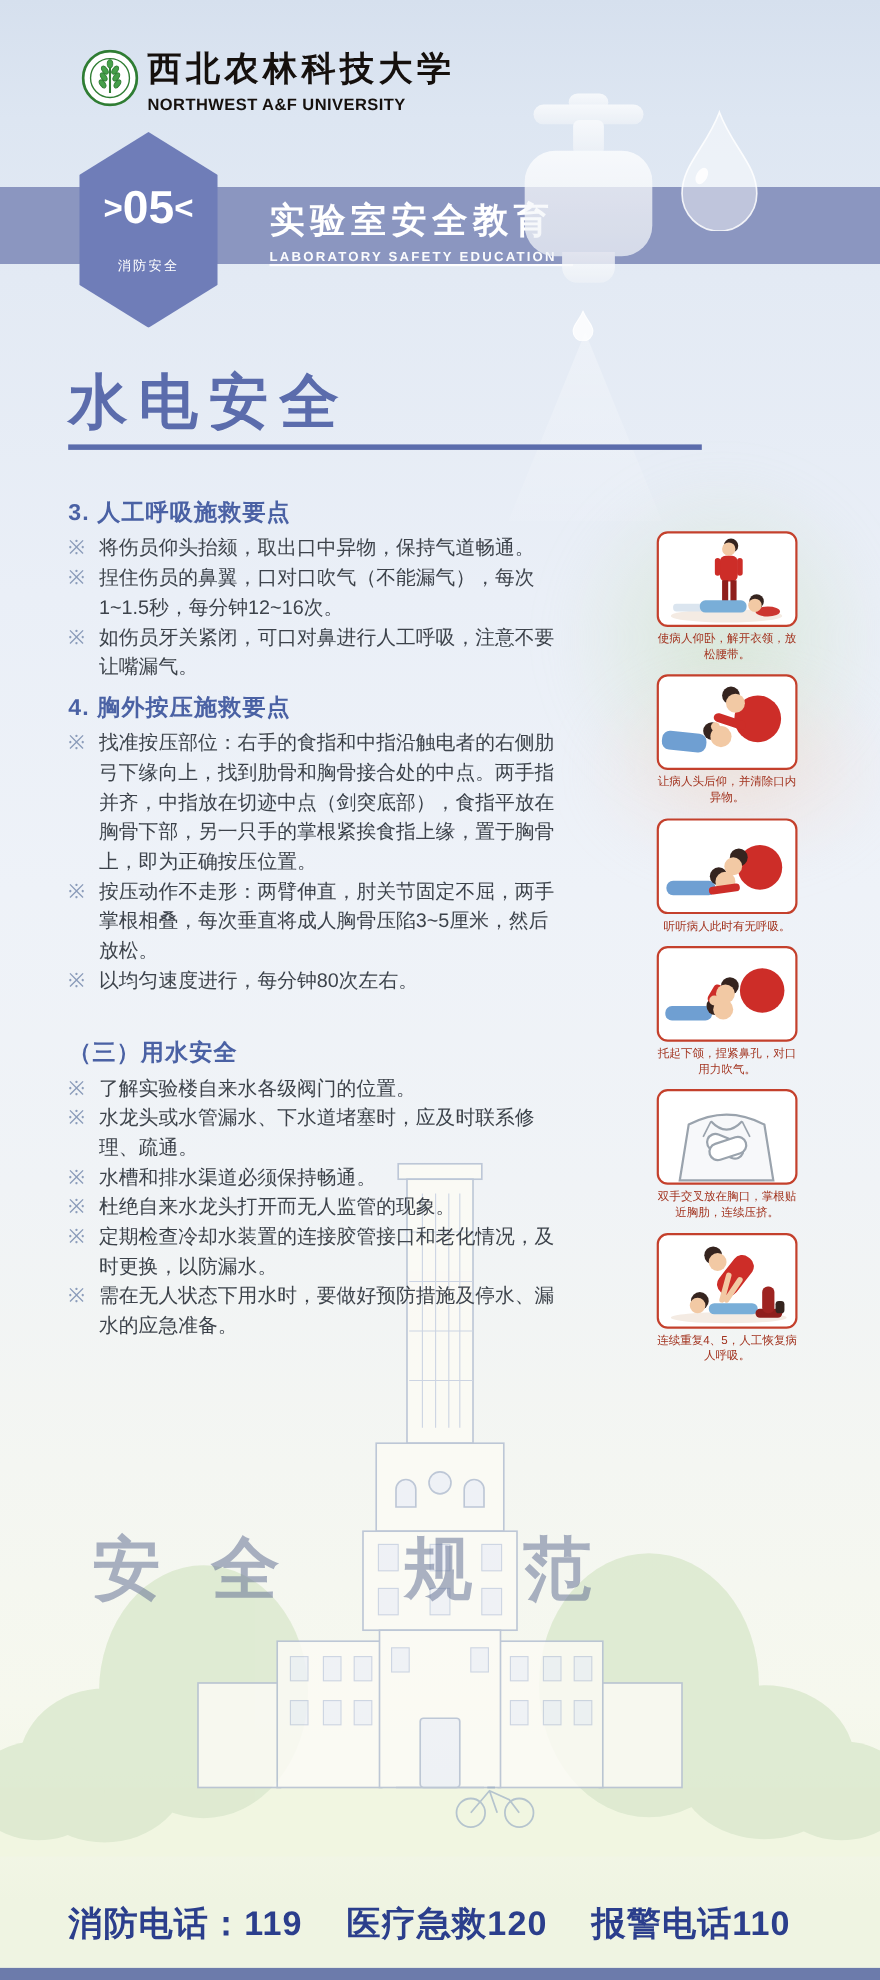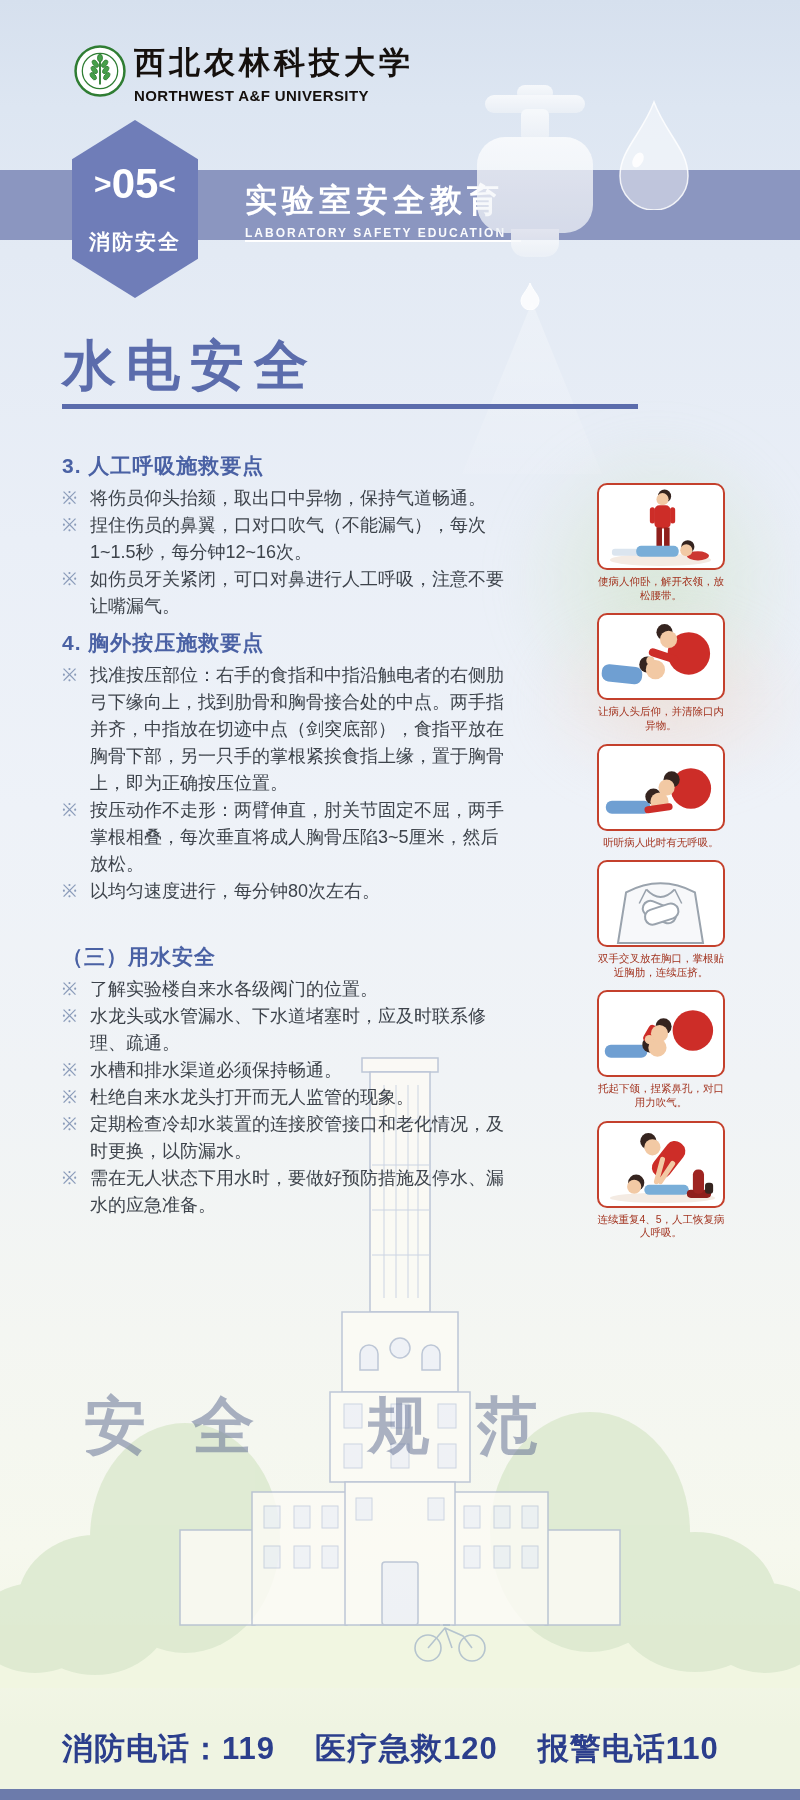--- a/index.html
+++ b/index.html
@@ -45,21 +45,21 @@
   .band-text{ position:absolute; left:245px; top:9px; color:#ffffff; }
   .band-cn{ font-size:32px; font-weight:bold; letter-spacing:5px; }
   .band-en{ font-size:12px; font-weight:bold; letter-spacing:2px; color:rgba(255,255,255,.96);
             margin-top:3px; padding-bottom:0; border-bottom:2px solid #ffffff; width:276px; }
   .hexagon{ left:72px; top:120px; width:126px; height:178px; background:#6f7db8; z-index:4;
     clip-path:polygon(50% 0,100% 22%,100% 78%,50% 100%,0 78%,0 22%);
     display:flex; flex-direction:column; align-items:center; justify-content:center;
     color:#fff; text-align:center; }
   .hex-num{ font-size:42px; font-weight:bold; line-height:1; }
   .hex-chev{ font-size:30px; font-weight:bold; position:relative; top:-4px; }
-  .hex-label{ font-size:21px; font-weight:bold; letter-spacing:2px; margin-top:23px; }
+  .hex-label{ font-size:12px; font-weight:normal; letter-spacing:2px; margin-top:23px; }
 
   
   .page-title{ left:62px; top:330px; font-size:54px; font-weight:bold; color:#5b6cac;
                letter-spacing:10px; z-index:5; }
   .title-rule{ left:62px; top:404px; width:576px; height:5px; background:#5b6cac; z-index:5; }
 
   
   .content-col{ left:62px; top:452px; width:452px; z-index:5; }
   .sec-h{ font-size:21px; font-weight:bold; color:#4a61a4; letter-spacing:1px; margin-bottom:5px; }
   .sec-h.mt1{ margin-top:9px; }
@@ -327,46 +327,46 @@
           <circle cx="71" cy="33" r="8" fill="#35241f"></circle>
           <circle cx="66" cy="41" r="8" fill="#f2c9a4"></circle>
         </svg>
       </div>
       <figcaption>听听病人此时有无呼吸。</figcaption>
     </figure>
 
     <figure class="step">
       <div class="step-img">
         <svg viewBox="0 0 121 82">
-          <path d="M18 80 L26 30 Q60 12 94 30 L102 80 Z" fill="#f7f8fa" stroke="#9aa3ad" stroke-width="2"></path>
-          <path d="M46 27 Q60 42 74 27" fill="none" stroke="#9aa3ad" stroke-width="2"></path>
-          <path d="M46 27 L39 41 M74 27 L81 41" fill="none" stroke="#9aa3ad" stroke-width="1.5"></path>
-          <g stroke="#9aa3ad" stroke-width="2" fill="#ffffff">
-            <rect x="42" y="42" width="34" height="15" rx="7.5" transform="rotate(22 59 49)"></rect>
-            <rect x="44" y="44" width="34" height="15" rx="7.5" transform="rotate(-18 61 51)"></rect>
-          </g>
-        </svg>
-      </div>
-      <figcaption>双手交叉放在胸口，掌根贴近胸肋，连续压挤。</figcaption>
-    </figure>
-
-    <figure class="step">
-      <div class="step-img">
-        <svg viewBox="0 0 121 82">
           <rect x="5" y="52" width="42" height="13" rx="6" fill="#6f9fd2"></rect>
           <circle cx="50" cy="52" r="8" fill="#35241f"></circle>
           <circle cx="57" cy="55" r="9" fill="#f2c9a4"></circle>
           <circle cx="92" cy="38" r="20" fill="#cd2d28"></circle>
           <rect x="46" y="32" width="9" height="18" rx="4" fill="#cd2d28" transform="rotate(30 50 40)"></rect>
           <circle cx="63" cy="34" r="8" fill="#35241f"></circle>
           <circle cx="59" cy="41" r="8.5" fill="#f2c9a4"></circle>
           <circle cx="49" cy="47" r="4.5" fill="#f2c9a4"></circle>
         </svg>
       </div>
       <figcaption>托起下颌，捏紧鼻孔，对口用力吹气。</figcaption>
+    </figure>
+
+    <figure class="step">
+      <div class="step-img">
+        <svg viewBox="0 0 121 82">
+          <path d="M18 80 L26 30 Q60 12 94 30 L102 80 Z" fill="#f7f8fa" stroke="#9aa3ad" stroke-width="2"></path>
+          <path d="M46 27 Q60 42 74 27" fill="none" stroke="#9aa3ad" stroke-width="2"></path>
+          <path d="M46 27 L39 41 M74 27 L81 41" fill="none" stroke="#9aa3ad" stroke-width="1.5"></path>
+          <g stroke="#9aa3ad" stroke-width="2" fill="#ffffff">
+            <rect x="42" y="42" width="34" height="15" rx="7.5" transform="rotate(22 59 49)"></rect>
+            <rect x="44" y="44" width="34" height="15" rx="7.5" transform="rotate(-18 61 51)"></rect>
+          </g>
+        </svg>
+      </div>
+      <figcaption>双手交叉放在胸口，掌根贴近胸肋，连续压挤。</figcaption>
     </figure>
 
     <figure class="step">
       <div class="step-img">
         <svg viewBox="0 0 121 82">
           <ellipse cx="62" cy="74" rx="52" ry="5" fill="#f4ebe3"></ellipse>
           <rect x="44" y="61" width="44" height="10" rx="5" fill="#79aed8"></rect>
           <circle cx="36" cy="59" r="8" fill="#35241f"></circle>
           <circle cx="34" cy="63" r="7" fill="#f2c9a4"></circle>
           <rect x="86" y="66" width="24" height="8" rx="4" fill="#8f1f1c"></rect>

